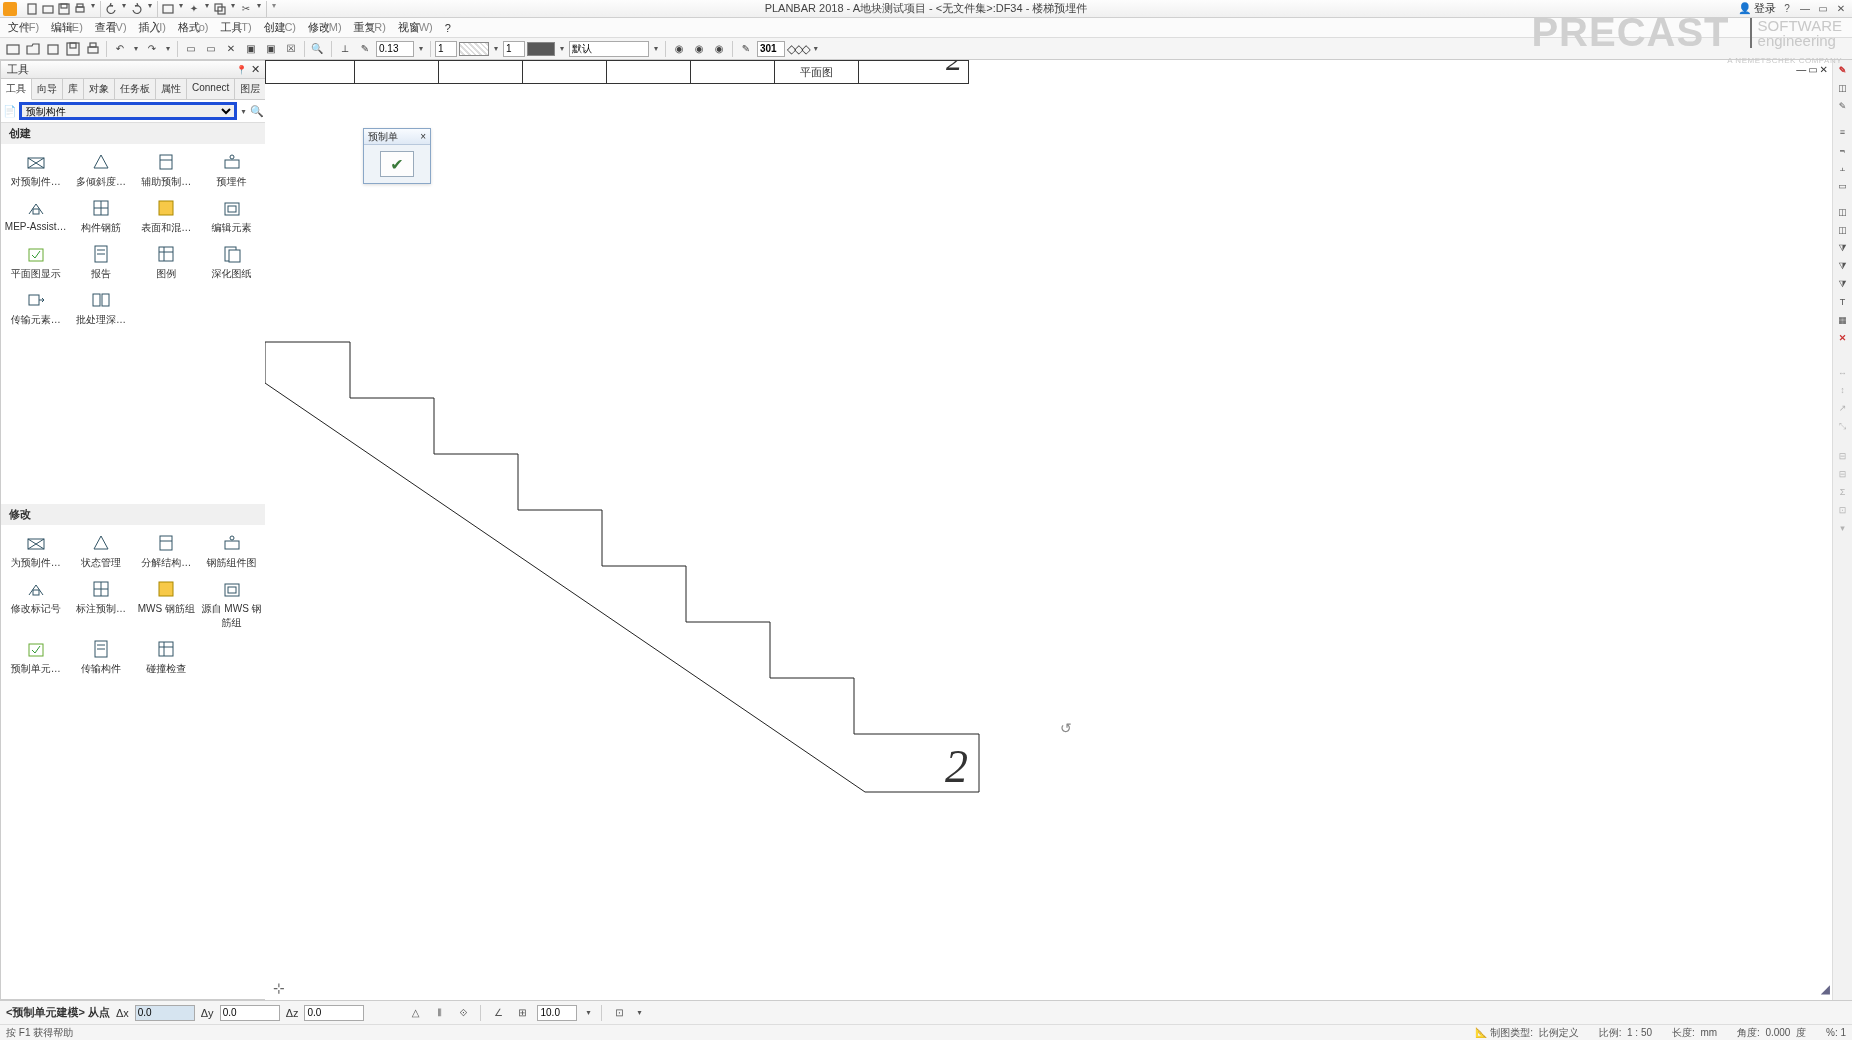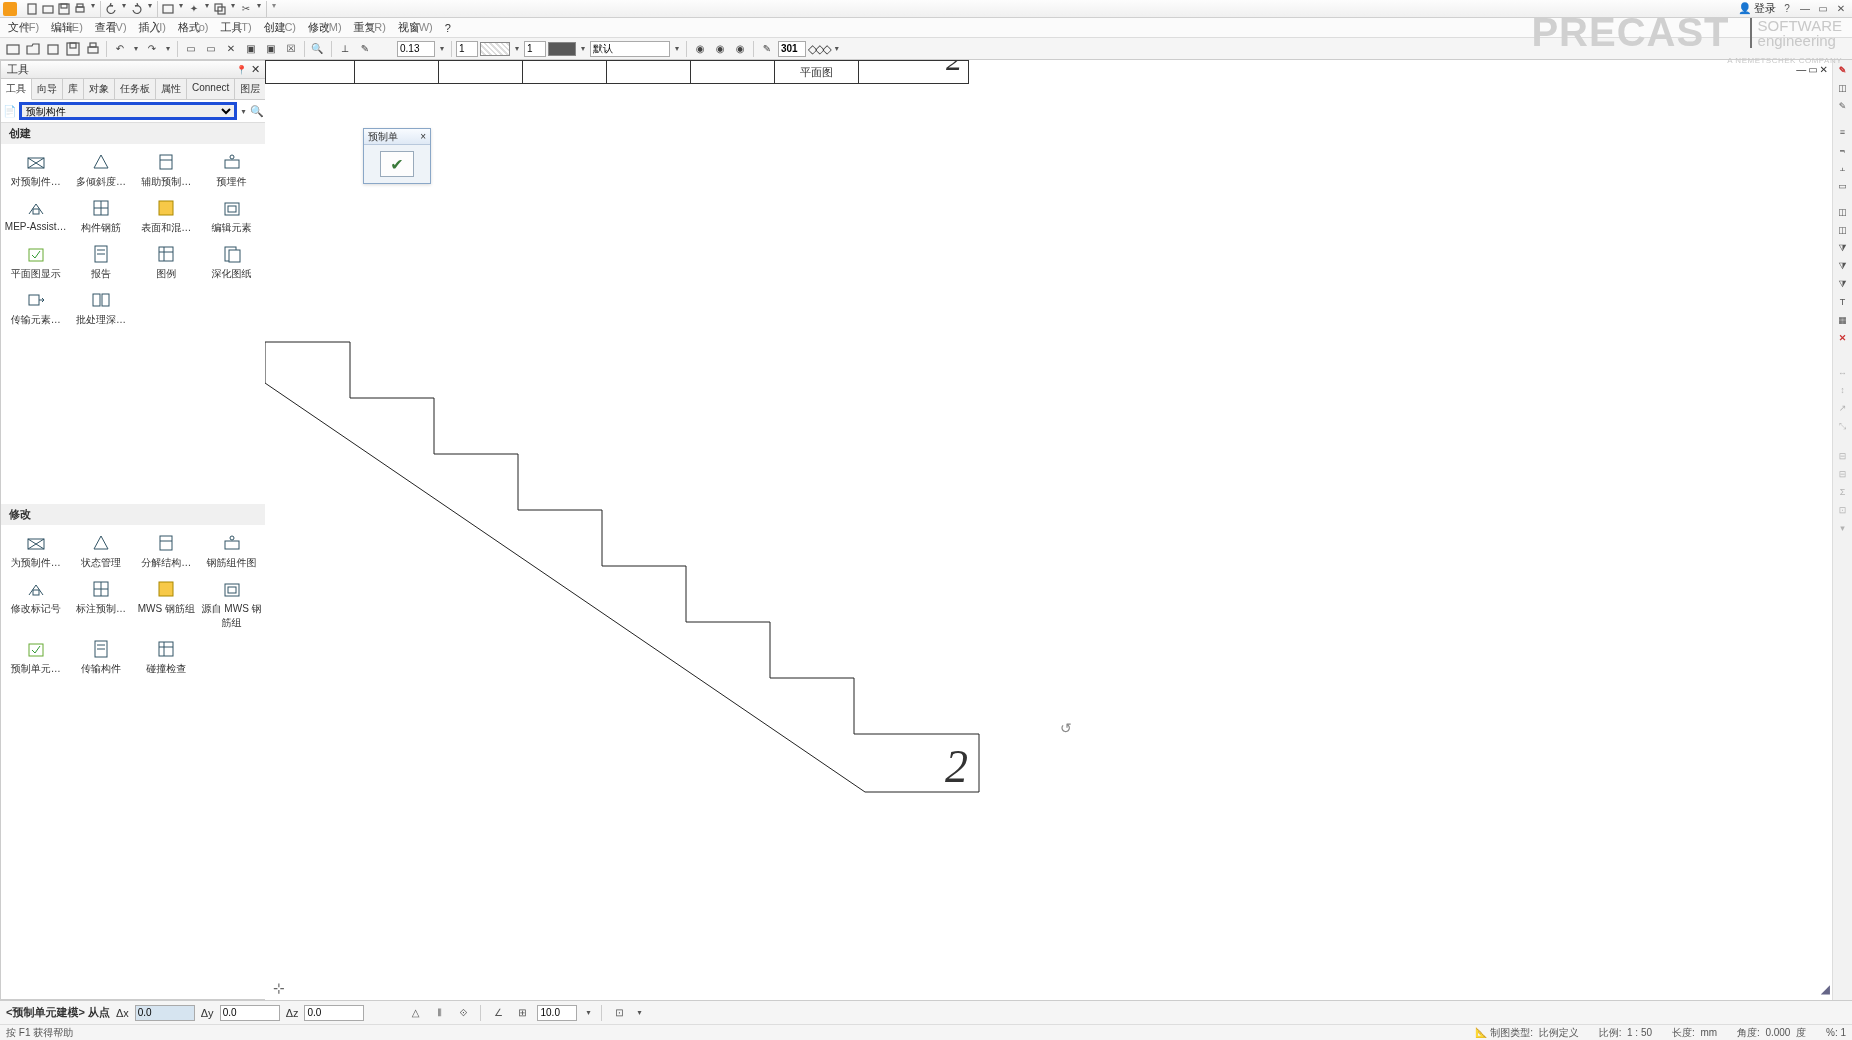--- a/index.html
+++ b/index.html
@@ -151,20 +151,21 @@
           <rect x="1" y="1" width="7" height="7"></rect>
           <rect x="4" y="4" width="7" height="7"></rect>
         </svg>
       </div>
       <span class="dd">▾</span>
     <div class="qat-btn">✂</div>
       <span class="dd">▾</span>
     <div class="sep"></div>
       <span class="dd" style="color:#888">▾</span>
   </div>
+  <div class="title-center">PLANBAR 2018 - A地块测试项目 - &lt;无文件集&gt;:DF34 - 楼梯预埋件</div>
   <div class="title-right">
     <span class="login-pill">👤<span>登录</span></span>
     <span class="winbtn">?</span>
     <span class="winbtn">—</span>
     <span class="winbtn">▭</span>
     <span class="winbtn">✕</span>
   </div>
 </div>
 
 <div class="watermark">
@@ -228,21 +229,21 @@
   <div class="tbtn">▭</div>
   <div class="tbtn">✕</div>
   <div class="tbtn">▣</div>
   <div class="tbtn">▣</div>
   <div class="tbtn">☒</div>
   <div class="sep"></div>
   <div class="tbtn">🔍</div>
   <div class="sep"></div>
   <div class="tbtn">⟂</div>
   <div class="tbtn">✎</div>
-  <input type="text" style="width: 38px; margin-left: 21px;" value="0.13">
+  <input type="text" style="width: 38px;" value="0.13">
     <span class="dd">▾</span>
   <div class="sep"></div>
   <input type="text" style="width: 22px;" value="1">
   <span style="width:30px;height:14px;border:1px solid #888;background:repeating-linear-gradient(45deg,#fff,#fff 2px,#ddd 2px,#ddd 4px)"></span>
     <span class="dd">▾</span>
   <input type="text" style="width: 22px;" value="1">
   <span class="colorswatch"></span>
     <span class="dd">▾</span>
   <input type="text" style="width: 80px;" value="默认">
     <span class="dd">▾</span>

